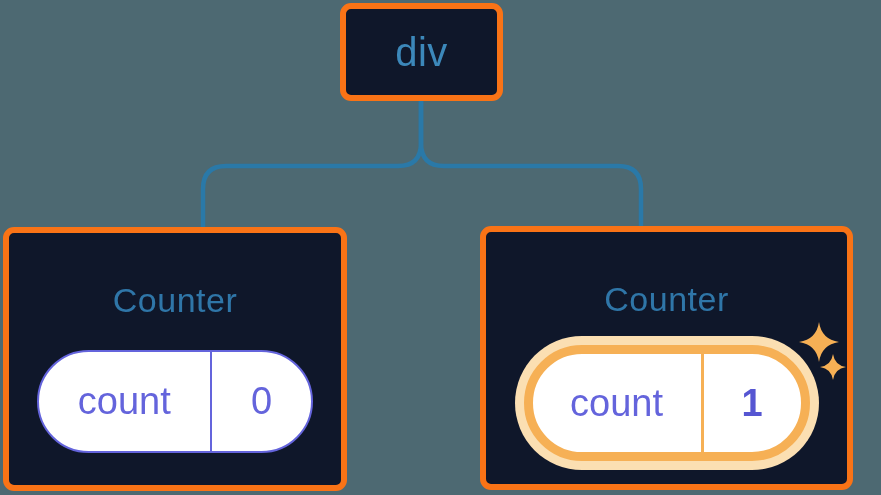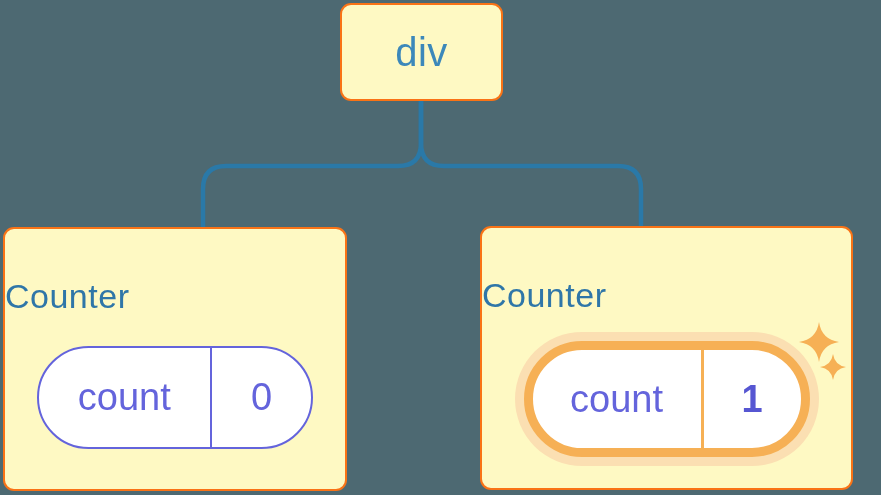--- a/index.html
+++ b/index.html
@@ -16,22 +16,22 @@
 
   .connector-svg, .sparkle-svg {
     position: absolute;
     left: 0; top: 0;
     width: 881px; height: 495px;
     pointer-events: none;
   }
 
   .node {
     position: absolute;
-    background: #fef9c3;
-    border: 2px solid #f97316;
+    background: #0f172a;
+    border: 6px solid #f97316;
     border-radius: 11px;
   }
 
   .root-node {
     left: 340px; top: 3px;
     width: 163px; height: 98px;
     display: flex;
     align-items: center;
     justify-content: center;
   }
@@ -43,20 +43,21 @@
   }
 
   .counter-node-left  { left: 3px;   top: 227px; width: 344px; height: 264px; }
   .counter-node-right { left: 480px; top: 226px; width: 373px; height: 264px; }
 
   .counter-title {
     position: absolute;
     top: 48px;
     left: 0;
     width: 100%;
+    text-align: center;
     color: #2F76A8;
     font-size: 34px;
     font-weight: 500;
     letter-spacing: 0.5px;
   }
 
   
   .state-pill {
     position: absolute;
     top: 117px;

